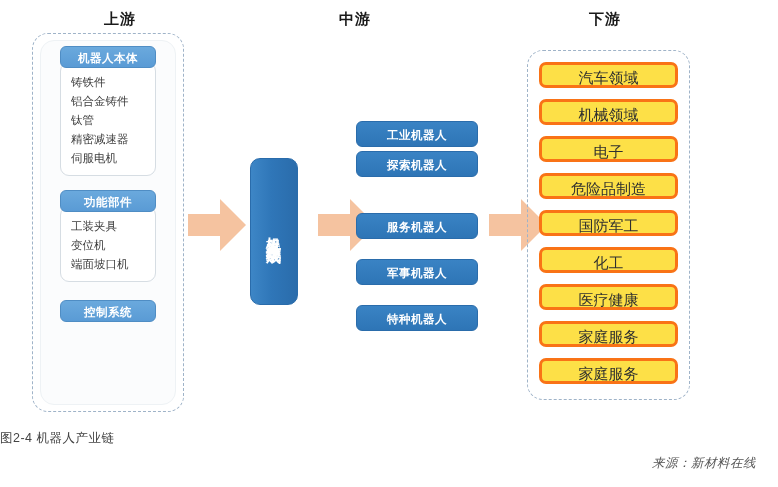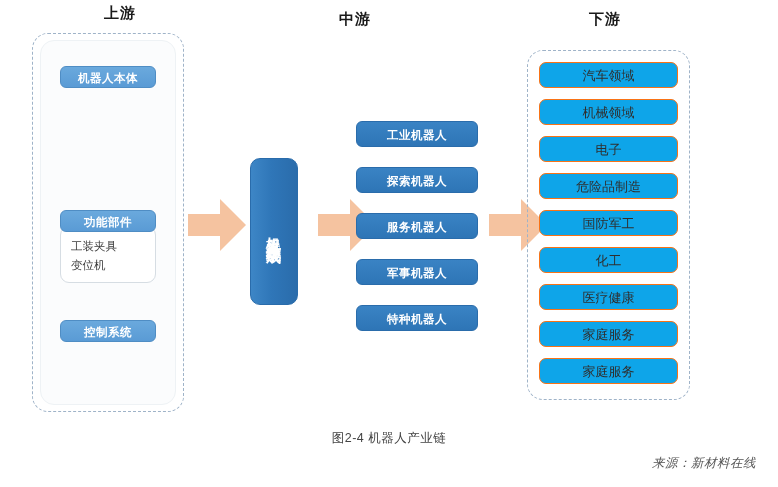--- a/index.html
+++ b/index.html
@@ -26,21 +26,21 @@
   
   .col-header {
     position: absolute;
     font-size: 15px;
     font-weight: bold;
     color: #1a1a1a;
     letter-spacing: 1px;
     text-align: center;
     white-space: nowrap;
   }
-  #hdr-up    { left: 60px;  top: 4px; width: 120px; }
+  #hdr-up    { left: 60px;  top: 10px; width: 120px; }
   #hdr-mid   { left: 295px; top: 10px; width: 120px; }
   #hdr-down  { left: 545px; top: 10px; width: 120px; }
 
   
   .dashed-box {
     position: absolute;
     border: 1px dashed #9fb3c8;
     border-radius: 16px;
     background: transparent;
     box-sizing: border-box;
@@ -57,21 +57,20 @@
     border: 1px solid #eef2f5;
     border-radius: 14px;
     box-sizing: border-box;
   }
 
   
   .group {
     position: absolute;
     left: 60px;
     width: 96px;
-    margin-top: 20px;
   }
   .group-head {
     height: 22px;
     line-height: 22px;
     text-align: center;
     background: linear-gradient(180deg, #6aa9dd 0%, #5a9bd5 100%);
     color: #ffffff;
     font-size: 11.5px;
     font-weight: bold;
     border-radius: 6px;
@@ -149,35 +148,35 @@
   }
 
   
   .down-pill {
     position: absolute;
     left: 539px;
     width: 139px;
     height: 26px;
     line-height: 26px;
     text-align: center;
-    background: #0ea5e9;
-    border: 1px solid #f97316;
+    background: #fde047;
+    border: 3px solid #f97316;
     border-radius: 7px;
     box-sizing: border-box;
     color: #2f2f2f;
-    font-size: 13px;
+    font-size: 15px;
     white-space: nowrap;
   }
 
   
   #caption {
     position: absolute;
     left: 0; top: 430px;
     width: 778px;
-    text-align: center;
+    text-align: left;
     font-size: 12.5px;
     color: #444444;
     letter-spacing: 0.5px;
   }
   #source {
     position: absolute;
     right: 22px; top: 455px;
     font-size: 12.5px;
     font-style: italic;
     color: #555555;
@@ -191,46 +190,54 @@
 
   <div class="col-header" id="hdr-up">上游</div>
   <div class="col-header" id="hdr-mid">中游</div>
   <div class="col-header" id="hdr-down">下游</div>
 
   <div class="dashed-box" id="up-dashed"></div>
   <div id="up-inner"></div>
 
   <div class="group" id="grp-0">
     <div class="group-head">机器人本体</div>
+    <div class="group-body">
+      <div class="item">铸铁件</div>
+      <div class="item">铝合金铸件</div>
+      <div class="item">钛管</div>
+      <div class="item">精密减速器</div>
+      <div class="item">伺服电机</div>
+    </div>
   </div>
 
   <div class="group" id="grp-1">
     <div class="group-head">功能部件</div>
     <div class="group-body">
       <div class="item">工装夹具</div>
       <div class="item">变位机</div>
+      <div class="item">端面坡口机</div>
     </div>
   </div>
 
   <div class="group" id="grp-2">
     <div class="group-head">控制系统</div>
   </div>
 
   <svg class="arrow" id="arrow-1" viewBox="0 0 62 60">
     <polygon points="2,19 34,19 34,4 60,30 34,56 34,41 2,41" fill="#f5c3a0"></polygon>
   </svg>
 
   <div id="sys-box">机器人系统集成</div>
 
   <svg class="arrow" id="arrow-2" viewBox="0 0 62 60">
     <polygon points="2,19 34,19 34,4 60,30 34,56 34,41 2,41" fill="#f5c3a0"></polygon>
   </svg>
 
   <div class="mid-pill" style="top:121px">工业机器人</div>
-  <div class="mid-pill" style="top:167px">探索机器人</div>
+  <div class="mid-pill" style="top:151px">探索机器人</div>
   <div class="mid-pill" style="top:213px">服务机器人</div>
   <div class="mid-pill" style="top:259px">军事机器人</div>
   <div class="mid-pill" style="top:305px">特种机器人</div>
 
   <svg class="arrow" id="arrow-3" viewBox="0 0 62 60">
     <polygon points="2,19 34,19 34,4 60,30 34,56 34,41 2,41" fill="#f5c3a0"></polygon>
   </svg>
 
   <div class="dashed-box" id="down-dashed"></div>
 

